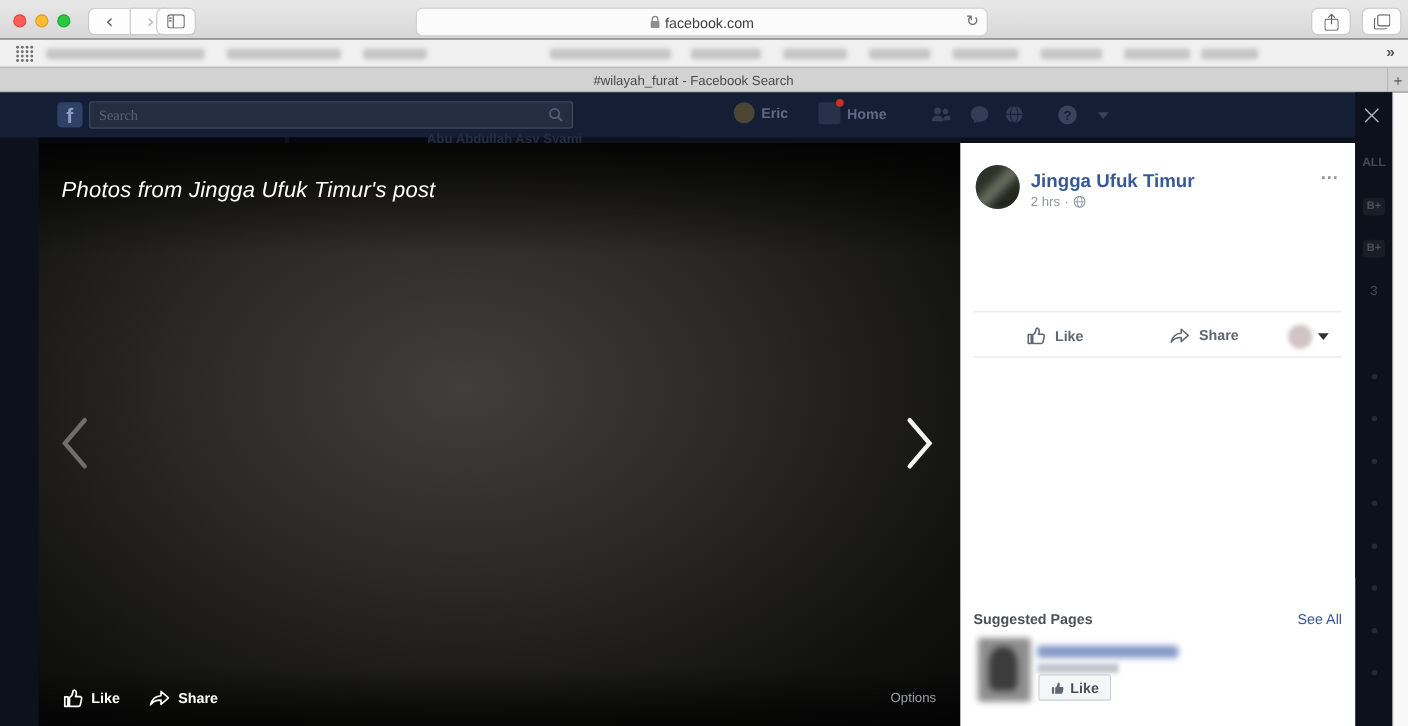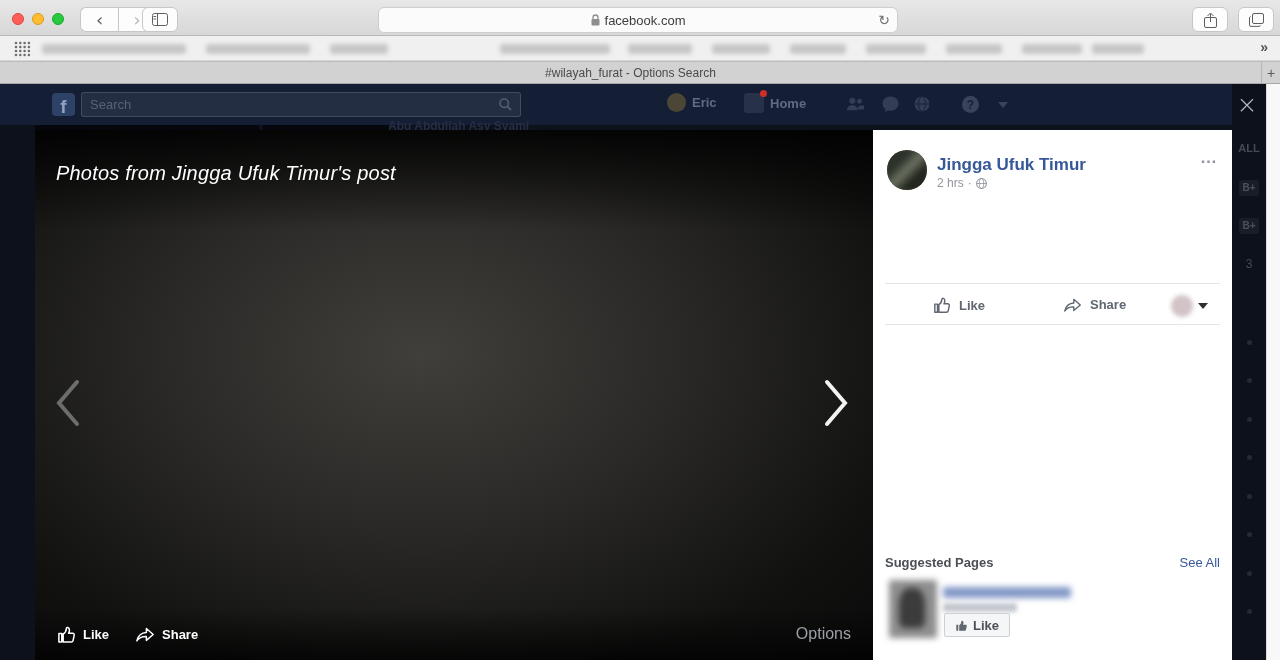--- a/index.html
+++ b/index.html
@@ -50,21 +50,21 @@
 
   
   .fb-header { left:0; top:84px; width:1280px; height:41px; background:#141f35; }
   .fb-logo { position:absolute; left:52px; top:9px; width:23px; height:23px; border-radius:4px;
     background:#2e4166; color:#8fa0c4; font-weight:bold; font-size:19px; display:flex;
     align-items:flex-end; justify-content:center; line-height:0.95; overflow:hidden; }
   .fb-search { position:absolute; left:81px; top:8px; width:440px; height:25px;
     background:rgba(255,255,255,0.07); border:1px solid rgba(255,255,255,0.14);
     border-radius:3px; display:flex; align-items:center; }
   .fb-search input { flex:1; background:transparent; border:none; outline:none;
-    font-size:13px; color:#d946ef; padding:0 8px; font-family:Liberation Sans, sans-serif; }
+    font-size:13px; color:#d946ef; padding:0 8px; font-family:Liberation Serif, serif; }
   .fb-search input::placeholder { color:#596275; opacity:1; }
   .mag { margin-right:8px; opacity:.55; }
   .fb-chip { position:absolute; top:9px; display:flex; align-items:center; gap:6px;
     color:#5f6b84; font-size:13px; font-weight:bold; }
   .mini-ava { width:19px; height:19px; border-radius:50%; background:#4c4637; }
   .icon-badge { width:20px; height:20px; border-radius:3px; background:#27324a; position:relative; }
   .red-dot { position:absolute; right:-3px; top:-3px; width:7px; height:7px; border-radius:50%;
     background:#cf2e28; }
   .dim-ic { position:absolute; top:12px; width:18px; height:16px; opacity:.85; }
   .help-circle { position:absolute; top:12px; width:17px; height:17px; border-radius:50%;
@@ -87,21 +87,21 @@
   .photo-sub { margin-top:7px; font-size:13px; color:#9096a2; }
   .photo-sub a { color:#9096a2; text-decoration:none; }
   .nav-ch { position:absolute; top:248px; width:30px; height:50px; }
   .nav-ch.left { left:18px; opacity:.35; }
   .nav-ch.right { right:22px; opacity:.95; }
   .photo-bar { position:absolute; left:0; bottom:0; width:100%; height:52px;
     display:flex; align-items:center; padding:0 22px; gap:26px;
     background:linear-gradient(rgba(0,0,0,0), rgba(0,0,0,.72)); }
   .pb-act { display:flex; align-items:center; gap:7px; color:#fff; font-size:13px;
     font-weight:bold; cursor:pointer; }
-  .pb-options { margin-left:auto; color:#9aa0a6; font-size:16px; font-weight:normal; }
+  .pb-options { margin-left:auto; color:#9aa0a6; font-size:12px; font-weight:normal; }
 
   
   .panel { left:873px; top:130px; width:359px; height:530px; background:#fff; }
   .post-ava { position:absolute; left:14px; top:20px; width:40px; height:40px; border-radius:50%;
     background:#3f4437; overflow:hidden; }
   .post-ava::after { content:""; position:absolute; inset:0;
     background:linear-gradient(135deg, #2c3129 30%, #6a7060 50%, #23271f 70%); filter:blur(2px); }
   .post-name { position:absolute; left:64px; top:25px; font-size:17px; font-weight:bold;
     color:#365899; text-decoration:none; }
   .post-meta { position:absolute; left:64px; top:46px; font-size:12px; color:#90949c;
@@ -229,21 +229,21 @@
     <div class="blob" style="left:790px; width:56px;"></div>
     <div class="blob" style="left:866px; width:60px;"></div>
     <div class="blob" style="left:946px; width:56px;"></div>
     <div class="blob" style="left:1022px; width:60px;"></div>
     <div class="blob" style="left:1092px; width:52px;"></div>
     <div class="overflow">»</div>
   </div>
 
   <div class="abs tabbar">
     <div class="tab">
-      <span>#wilayah_furat - Options Search</span>
+      <span>#wilayah_furat - Facebook Search</span>
     </div>
     <div class="newtab">
       <span>+</span>
     </div>
   </div>
 
   <div class="abs fb-header">
     <div class="fb-logo">f</div>
     <div class="fb-search">
       <input type="text" placeholder="Search" style="">

